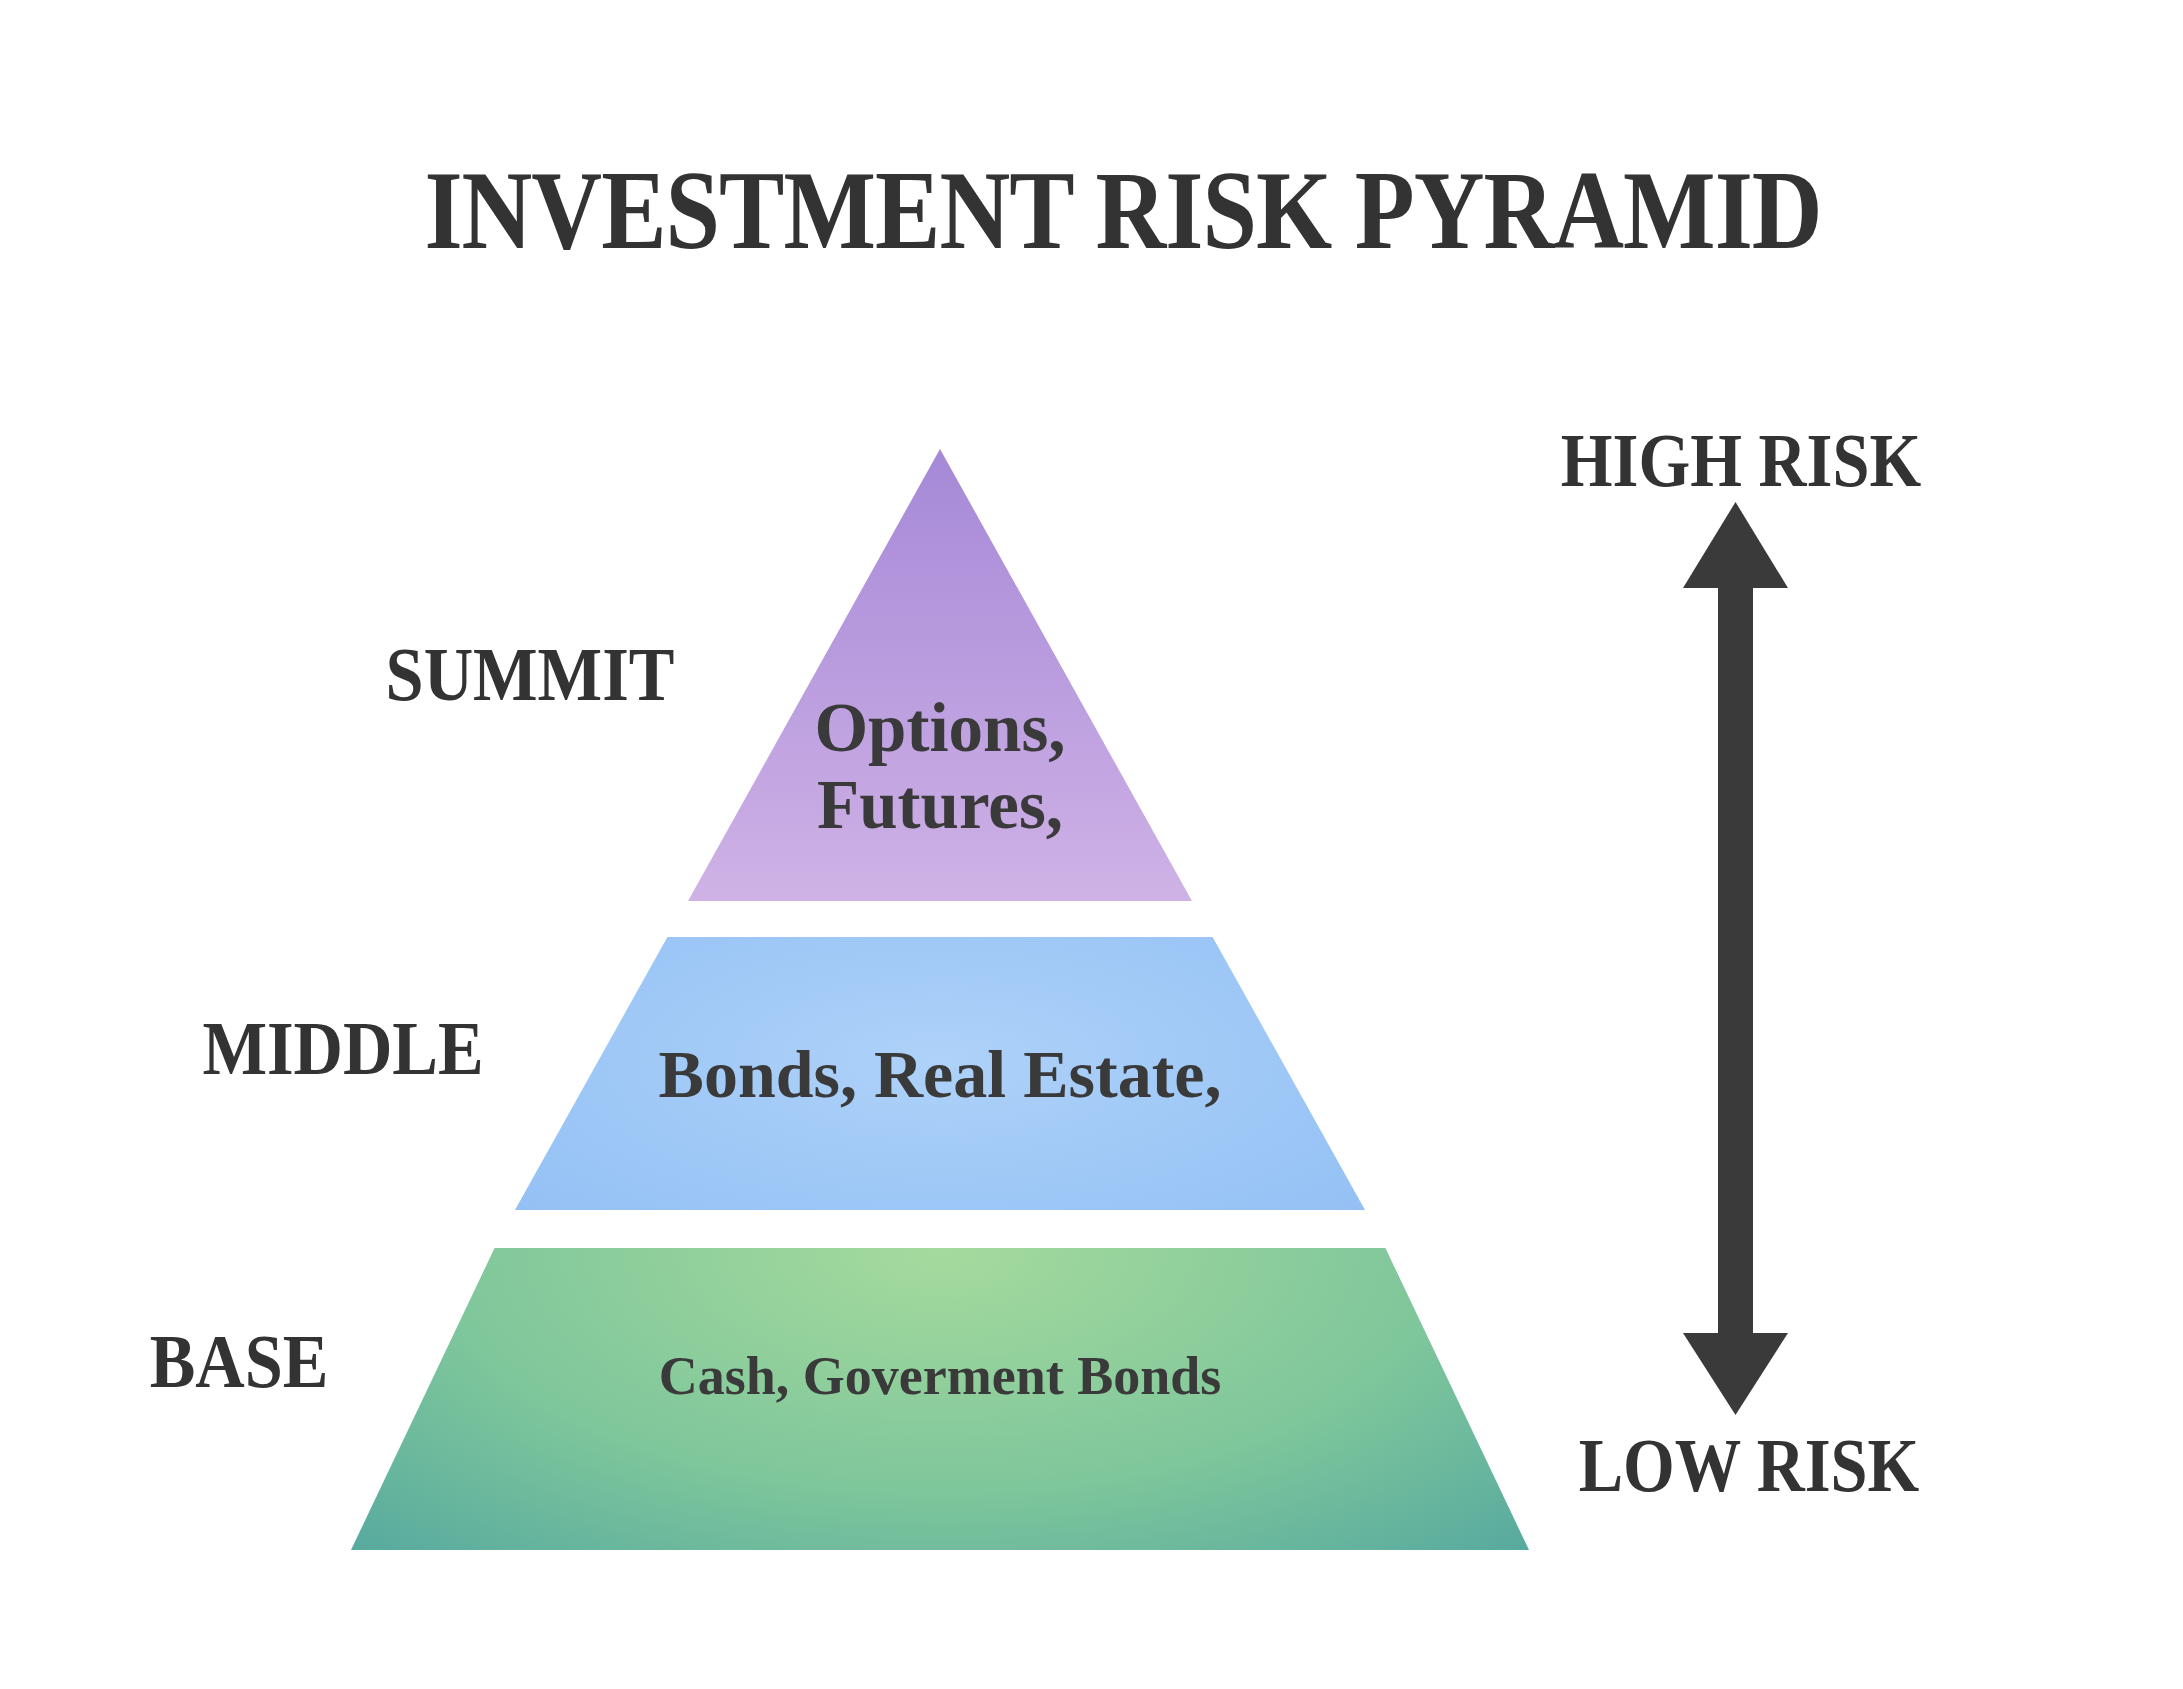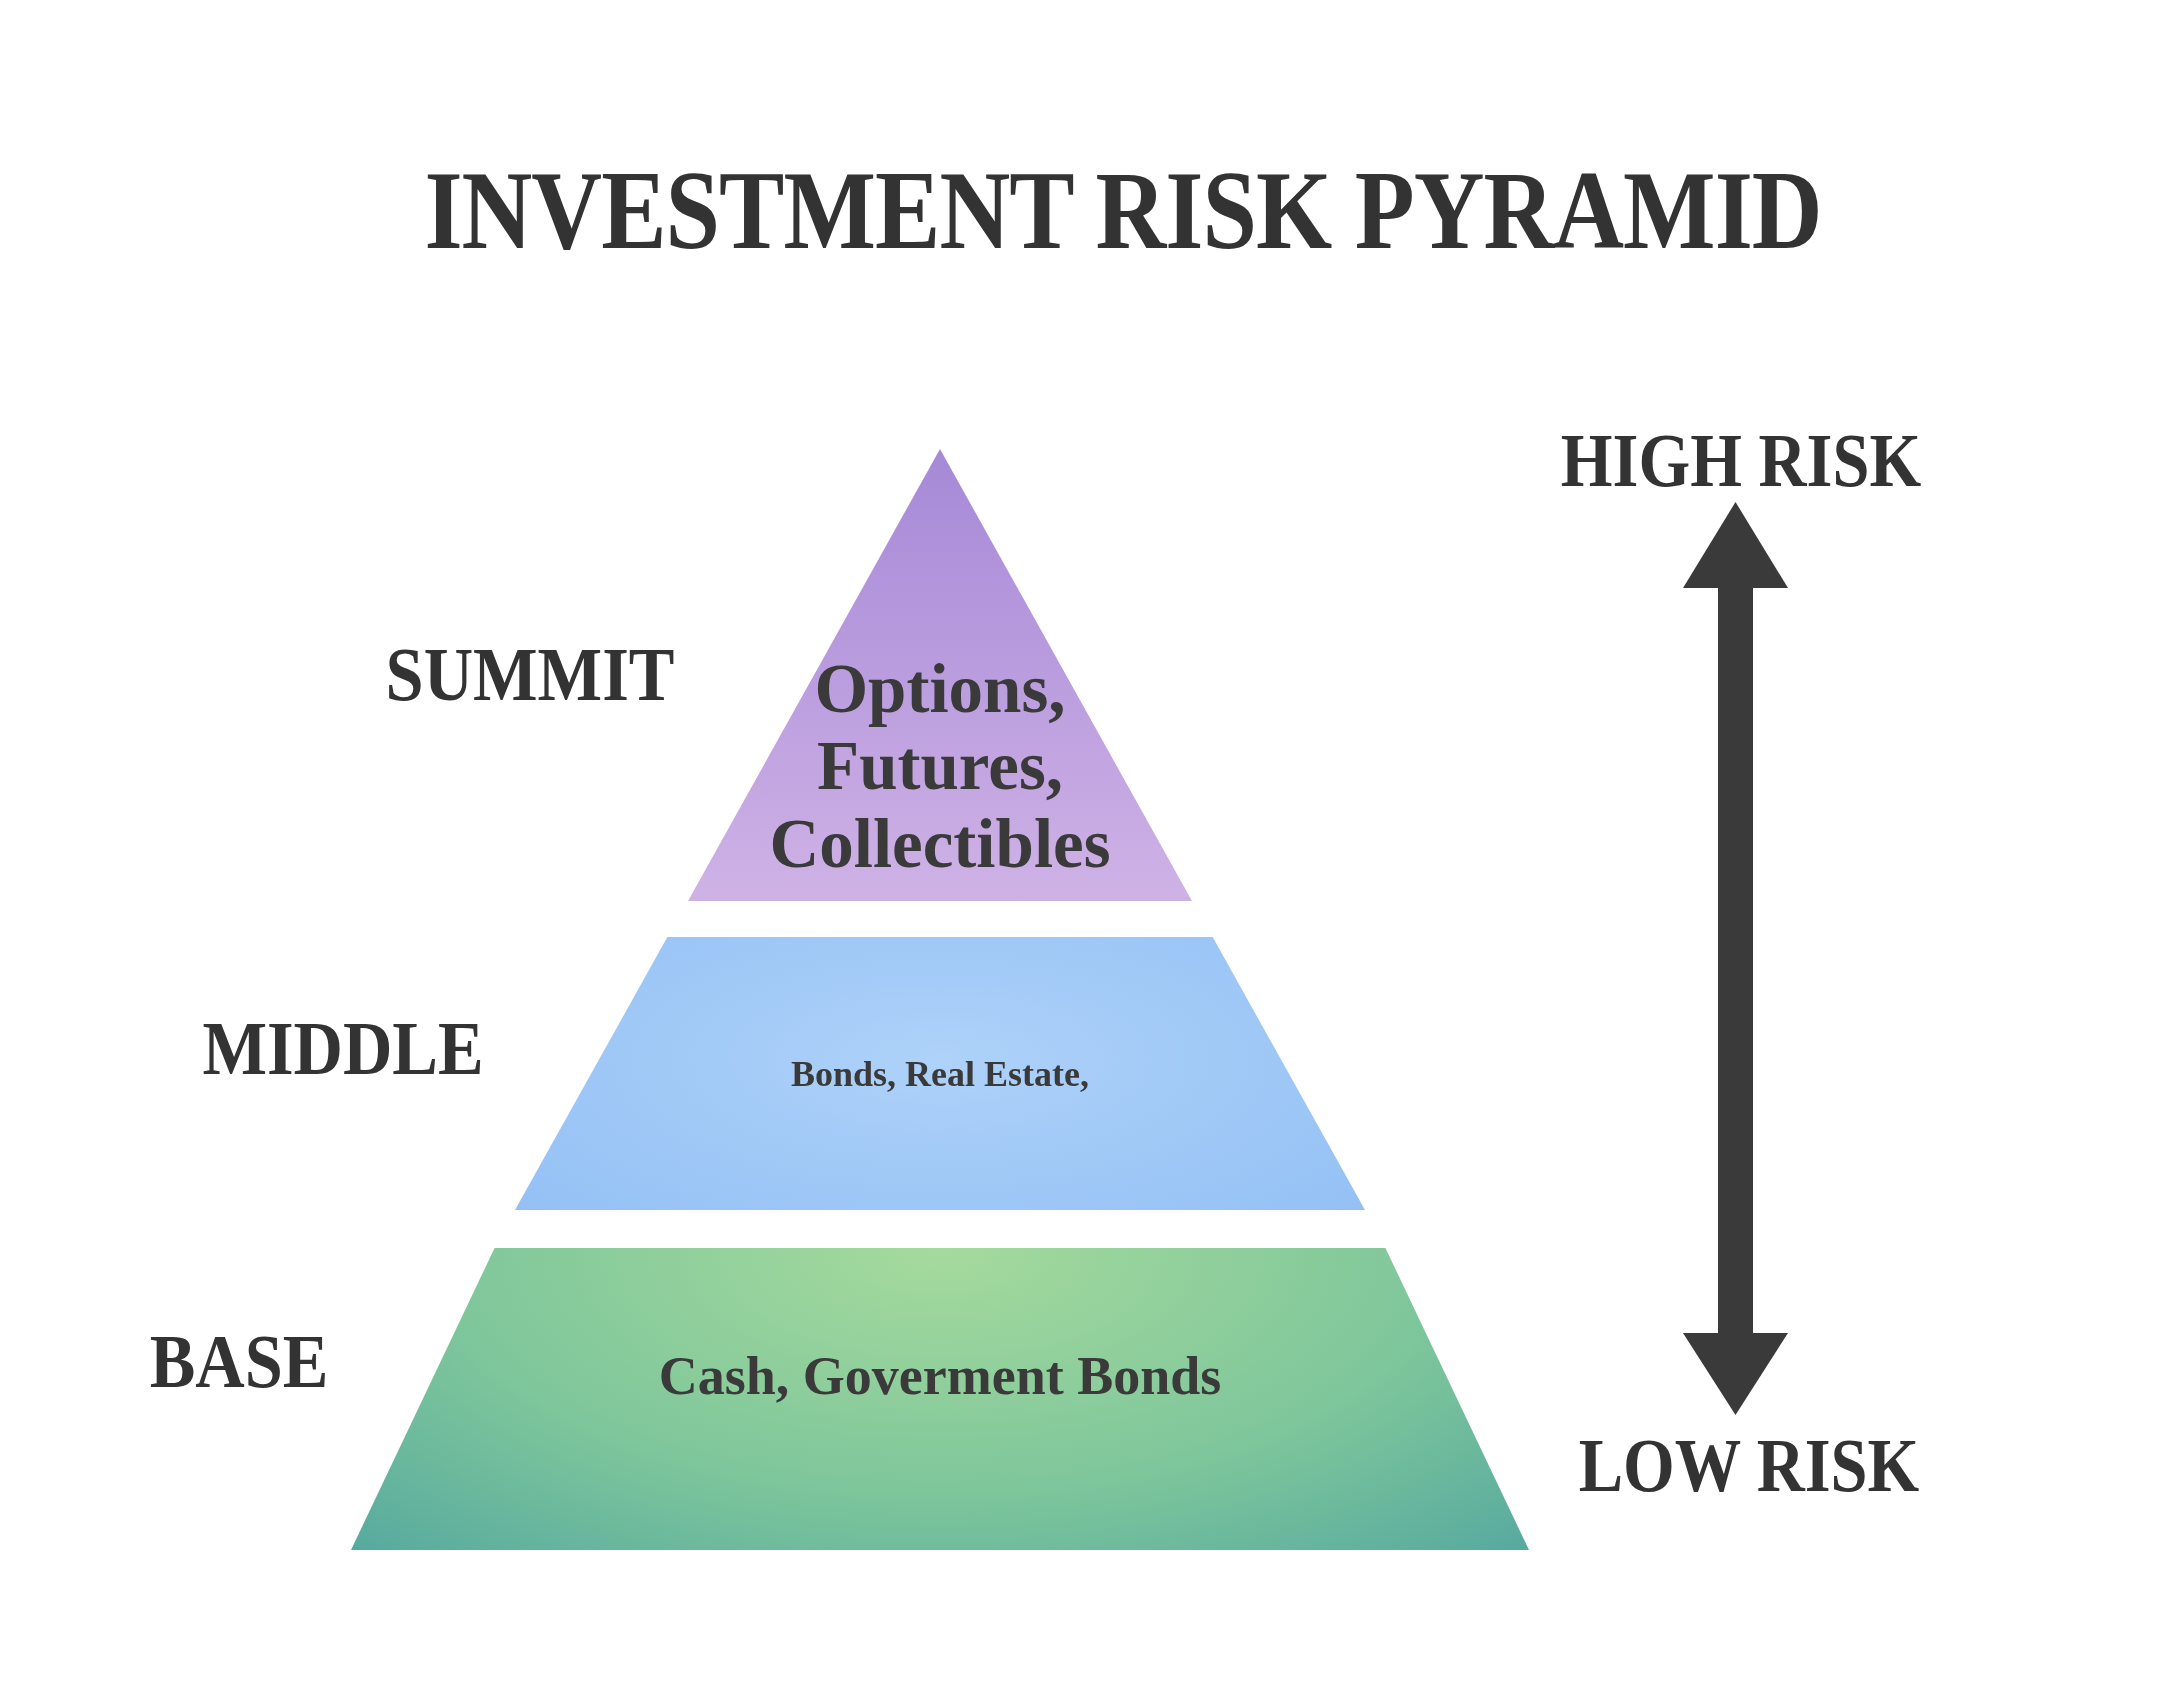--- a/index.html
+++ b/index.html
@@ -69,21 +69,21 @@
   .tier-text {
     position: absolute;
     left: 50%;
     transform: translate(-50%, -50%);
     text-align: center;
     font-weight: bold;
     color: var(--ink-soft, #3a3a3a);
     white-space: nowrap;
   }
   .tier-summit .tier-text { top: 318px; font-size: 69px; line-height: 1.12; }
-  .tier-middle .tier-text { top: 138px; font-size: 36px;  line-height: 1.14; }
+  .tier-middle .tier-text { top: 138px; font-size: 68px;  line-height: 1.14; }
   .tier-base   .tier-text { top: 128px; font-size: 54px;  line-height: 1.12; }
 
   .risk-arrow { position: absolute; }
   .arrow-head-up {
     left: 1683px; top: 502px; width: 105px; height: 86px;
     background: var(--arrow, #3a3a3a);
     clip-path: polygon(50% 0%, 100% 100%, 0% 100%);
   }
   .arrow-shaft {
     left: 1718px; top: 584px; width: 35px; height: 753px;
@@ -103,21 +103,20 @@
   <div class="title">INVESTMENT RISK PYRAMID</div>
 
   <div class="side-label label-summit">SUMMIT</div>
   <div class="side-label label-middle">MIDDLE</div>
   <div class="side-label label-base">BASE</div>
 
   <div class="tier tier-summit">
     <div class="tier-text">
       <div>Options,</div>
       <div>Futures,</div>
-      <div>Collectibles</div>
     </div>
   </div>
 
   <div class="tier tier-middle">
     <div class="tier-text">
       <div>Bonds, Real Estate,</div>
     </div>
   </div>
 
   <div class="tier tier-base">

